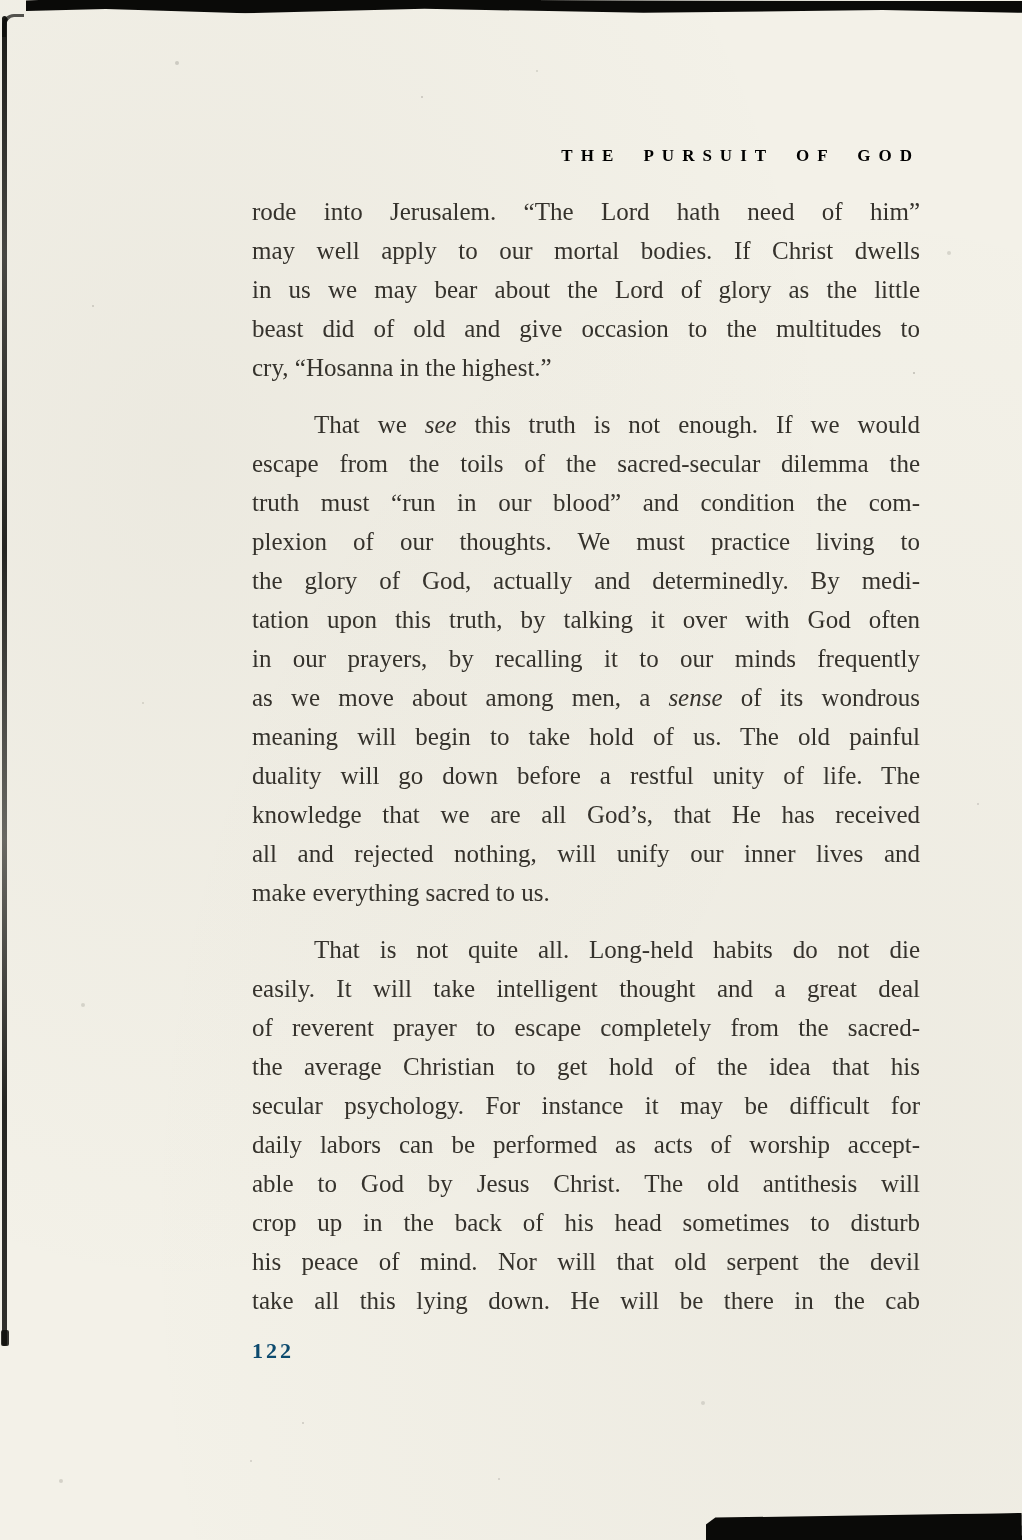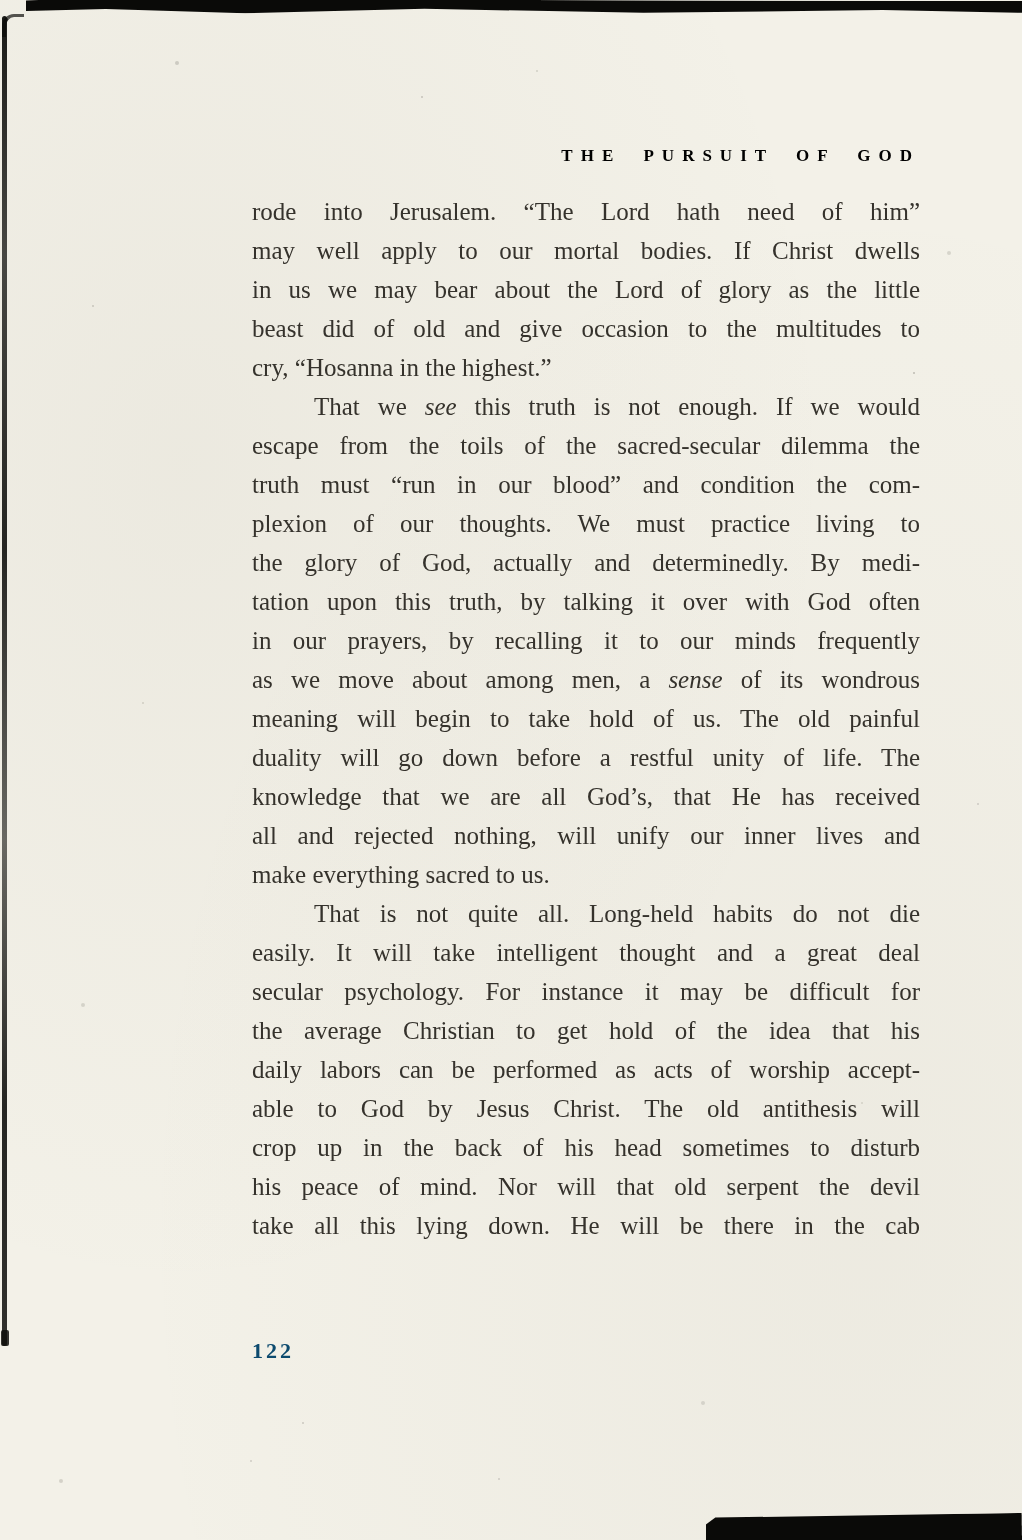--- a/index.html
+++ b/index.html
@@ -93,21 +93,21 @@
     letter-spacing: 8px;
     word-spacing: 10px;
     text-align: right;
     color: #000000;
     margin-bottom: 26px;
   }
   .body-text {
     font-size: 25px;
     line-height: 39px;
   }
-  .para + .para { margin-top: 0; }
+  .para + .para { margin-top: 18px; }
   .line {
     text-align: justify;
     text-align-last: justify;
   }
   .line.lastline { text-align-last: left; }
   .line.indent { text-indent: 62px; }
   em { font-style: italic; }
   .page-number {
     position: absolute;
     left: 252px;
@@ -152,22 +152,23 @@
         <div class="line"><span>as we move about among men, a </span><em>sense</em><span> of its wondrous</span></div>
         <div class="line"><span>meaning will begin to take hold of us. The old painful</span></div>
         <div class="line"><span>duality will go down before a restful unity of life. The</span></div>
         <div class="line"><span>knowledge that we are all God’s, that He has received</span></div>
         <div class="line"><span>all and rejected nothing, will unify our inner lives and</span></div>
         <div class="line lastline"><span>make everything sacred to us.</span></div>
       </div>
       <div class="para">
         <div class="line indent"><span>That is not quite all. Long-held habits do not die</span></div>
         <div class="line"><span>easily. It will take intelligent thought and a great deal</span></div>
+        <div class="line"><span>of reverent prayer to escape completely from the sacred-</span></div>
+        <div class="line"><span>the average Christian to get hold of the idea that his</span></div>
         <div class="line"><span>secular psychology. For instance it may be difficult for</span></div>
-        <div class="line"><span>the average Christian to get hold of the idea that his</span></div>
         <div class="line"><span>daily labors can be performed as acts of worship accept-</span></div>
         <div class="line"><span>able to God by Jesus Christ. The old antithesis will</span></div>
         <div class="line"><span>crop up in the back of his head sometimes to disturb</span></div>
         <div class="line"><span>his peace of mind. Nor will that old serpent the devil</span></div>
         <div class="line"><span>take all this lying down. He will be there in the cab</span></div>
       </div>
     </div>
 </div>
 
 <div class="page-number">122</div>

